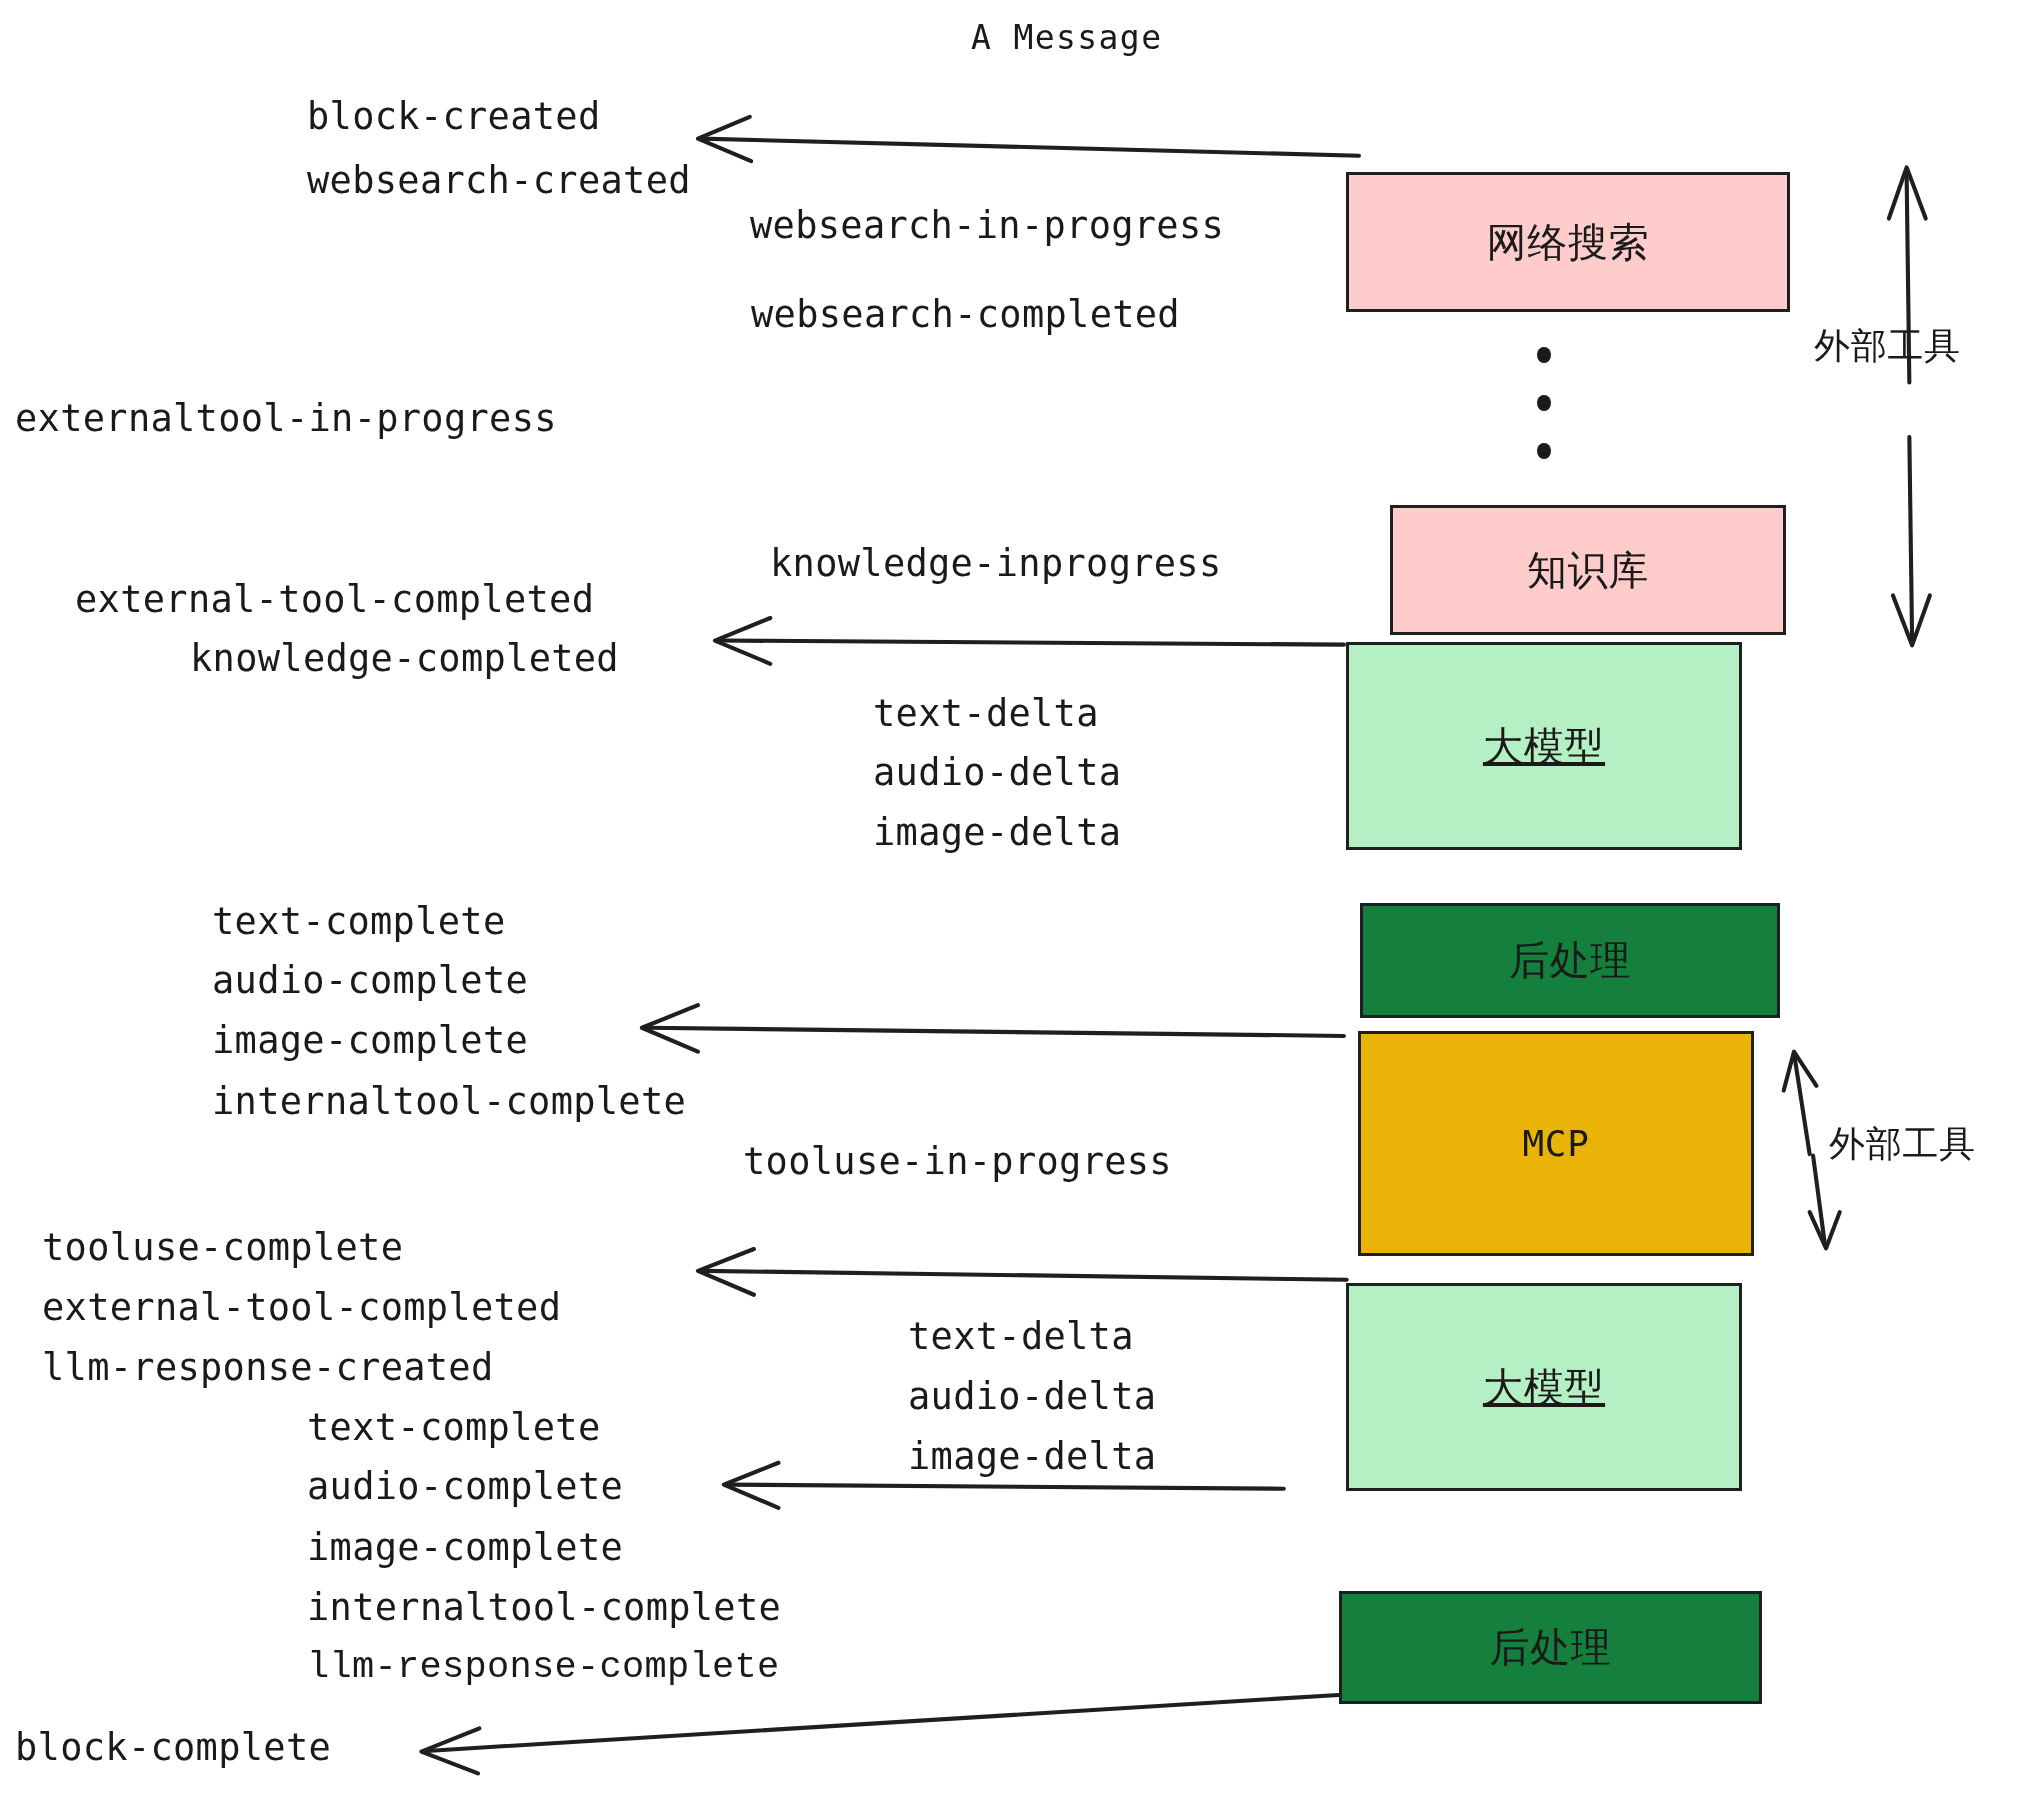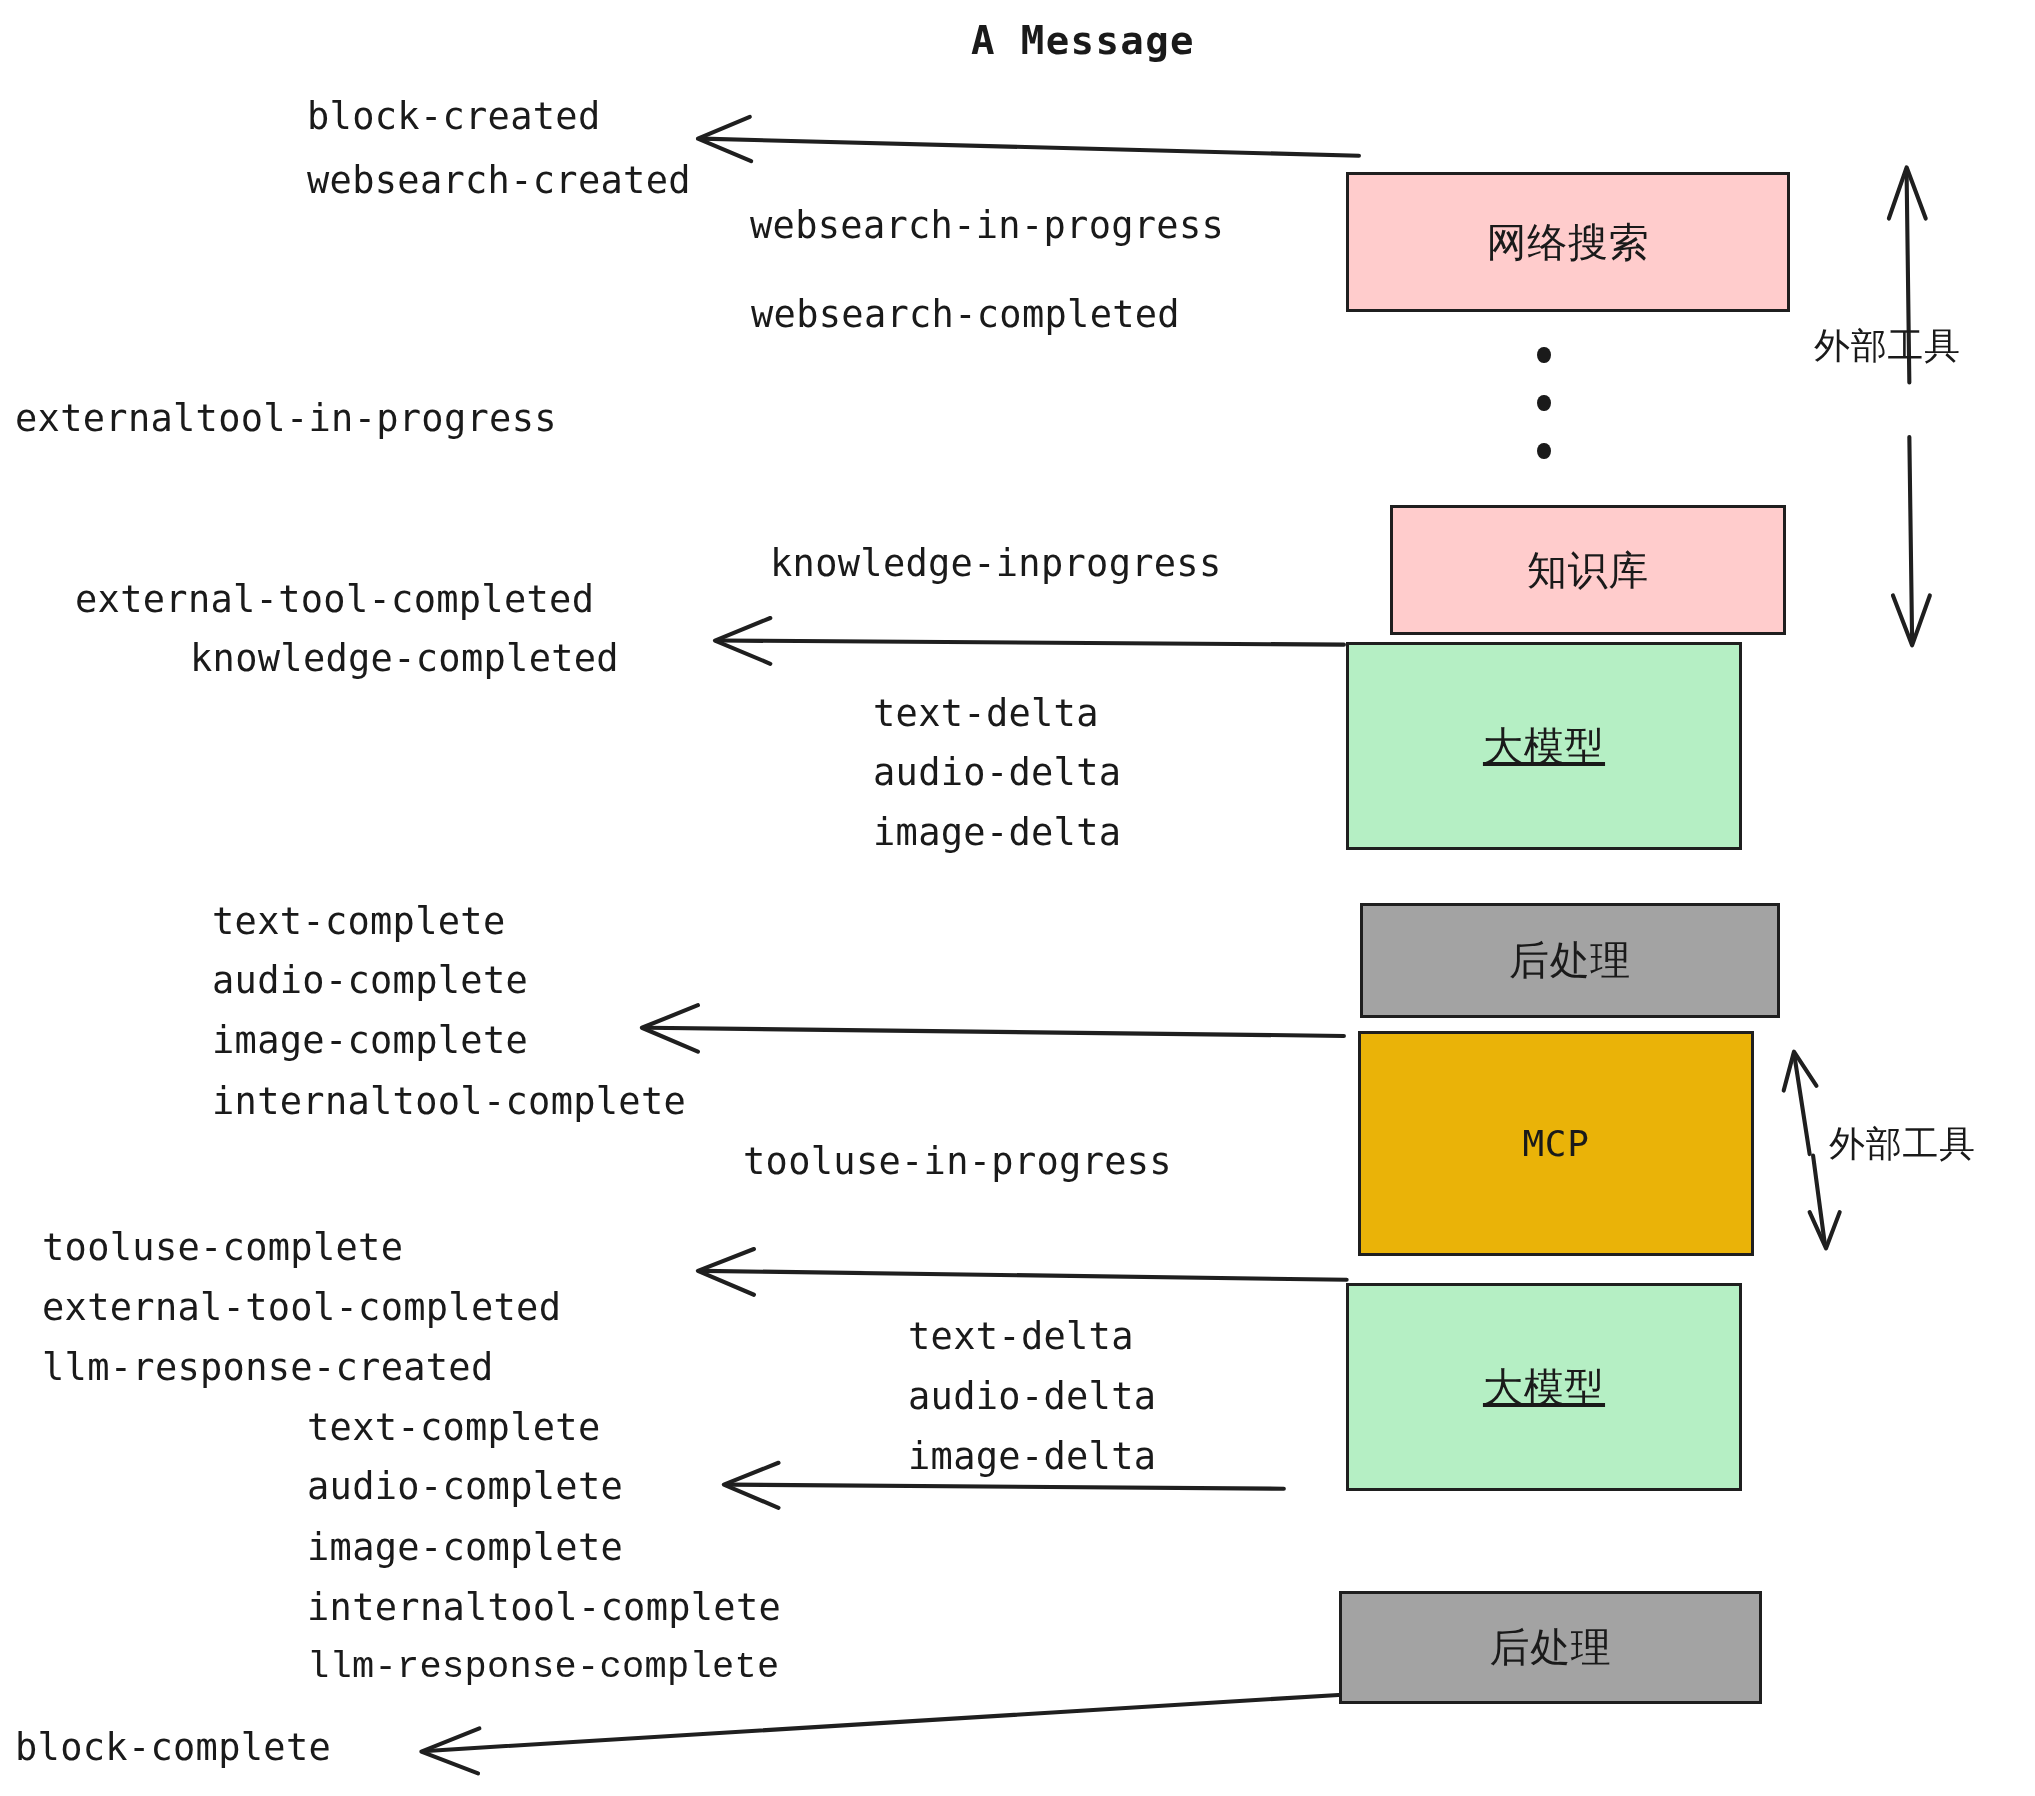--- a/index.html
+++ b/index.html
@@ -12,25 +12,24 @@
     width: 2035px;
     height: 1796px;
     background: #ffffff;
     overflow: hidden;
     font-family: "DejaVu Sans Mono", monospace;
   }
   
   .title {
     position: absolute;
     font-family: "DejaVu Sans Mono", monospace;
-    font-size: 39px;
+    font-size: 33px;
     color: #1a1a1a;
     white-space: nowrap;
     letter-spacing: 1.4px;
-    font-weight: bold;
   }
   
   .evt {
     position: absolute;
     font-family: "DejaVu Sans Mono", monospace;
     font-size: 37px;
     color: #1a1a1a;
     white-space: nowrap;
     letter-spacing: 0.3px;
     line-height: 1.0;
@@ -44,21 +43,21 @@
     align-items: center;
     justify-content: center;
     font-family: "DejaVu Sans", sans-serif;
     font-size: 40px;
     color: #1a1a1a;
     letter-spacing: 0.7px;
   }
   .node.pink   { background: #ffcccc; }
   .node.green  { background: #b5efc4; text-decoration: underline; }
   .node.yellow { background: #eab308; margin-left: 12px; }
-  .node.white  { background: #a3a3a3; }
+  .node.white  { background: #15803d; }
   .node.mcp {
     font-family: "DejaVu Sans Mono", monospace;
     font-size: 36px;
   }
   
   .grouplabel {
     position: absolute;
     font-family: "DejaVu Sans", sans-serif;
     font-size: 36px;
     color: #1a1a1a;

